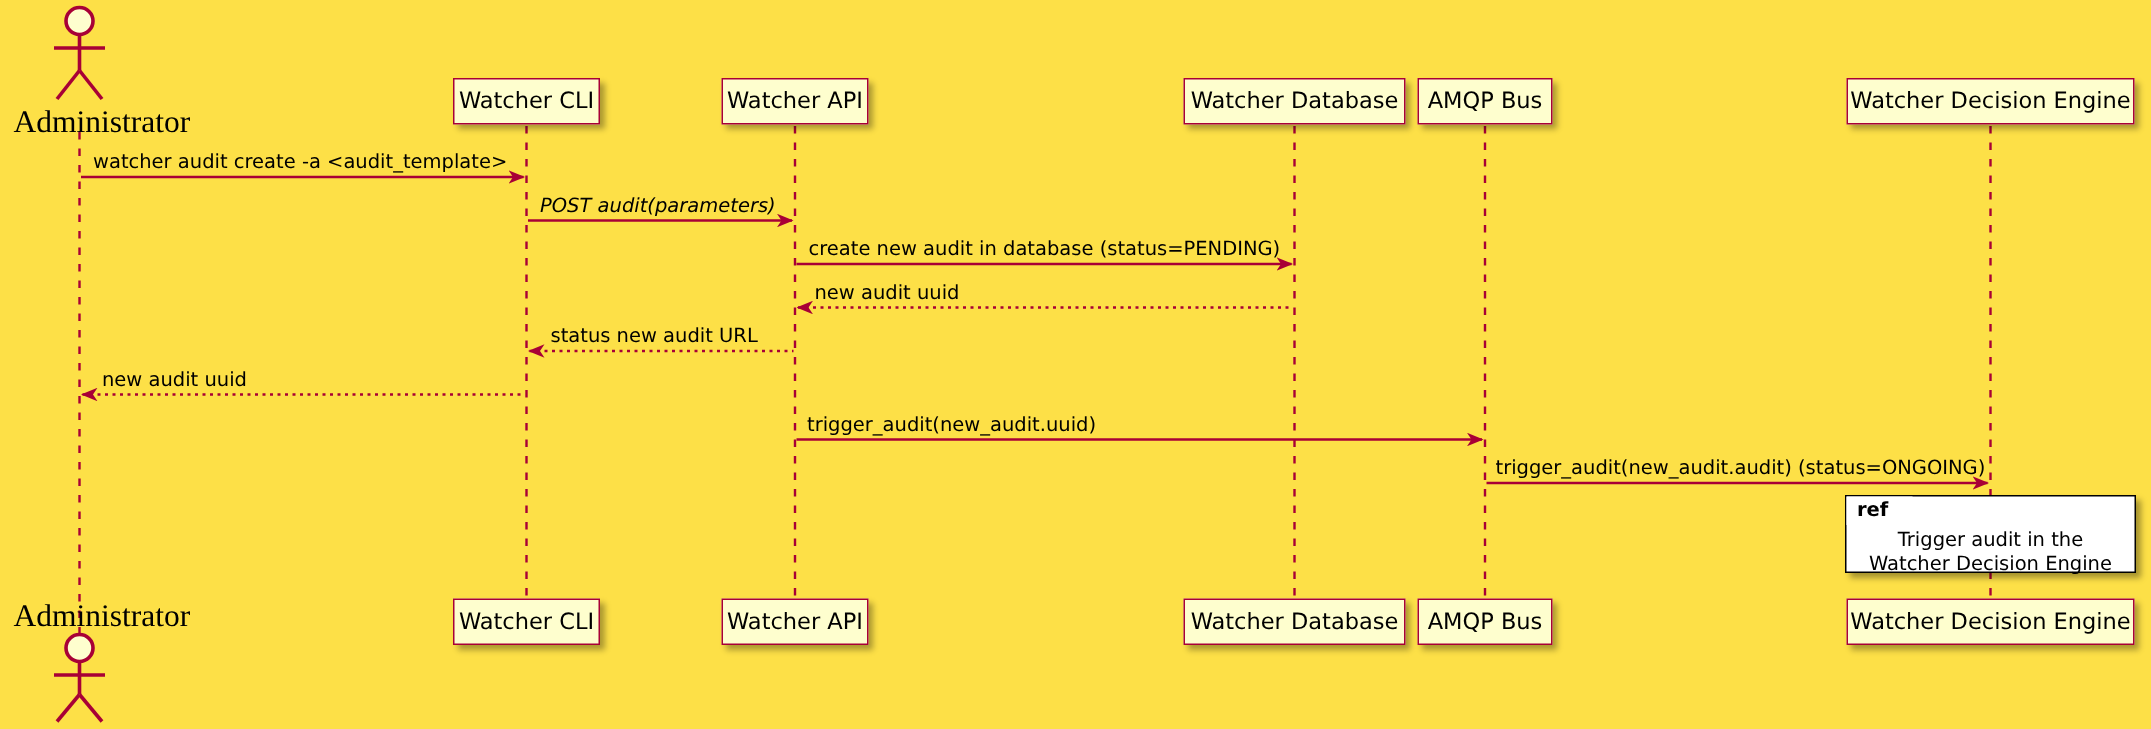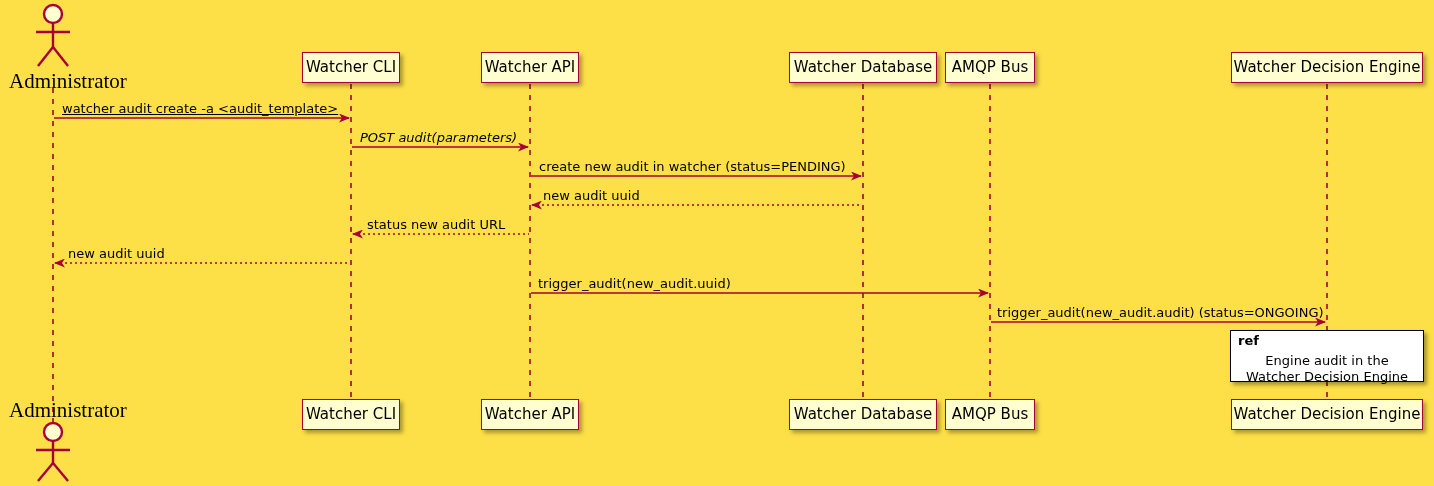--- a/index.html
+++ b/index.html
@@ -172,30 +172,30 @@
   <div class="participant" style="left:945px; top:399px; width:90px; height:31px;">
     <span>AMQP Bus</span>
   </div>
   <div class="participant" style="left:1231px; top:399px; width:192px; height:31px;">
     <span>Watcher Decision Engine</span>
   </div>
 
   <div class="actor-label" style="left:9px; top:69px;">Administrator</div>
   <div class="actor-label" style="left:9px; top:398px;">Administrator</div>
 
-  <div class="msg-label" style="left:62px;  top:101px;text-decoration:underline;">watcher audit create -a &lt;audit_template&gt;</div>
+  <div class="msg-label" style="left:62px;  top:101px;">watcher audit create -a &lt;audit_template&gt;</div>
   <div class="msg-label" style="left:360px; top:130px;font-style:italic;">POST audit(parameters)</div>
-  <div class="msg-label" style="left:539px; top:159px;">create new audit in watcher (status=PENDING)</div>
+  <div class="msg-label" style="left:539px; top:159px;">create new audit in database (status=PENDING)</div>
   <div class="msg-label" style="left:543px; top:188px;">new audit uuid</div>
   <div class="msg-label" style="left:367px; top:217px;">status new audit URL</div>
   <div class="msg-label" style="left:68px;  top:246px;">new audit uuid</div>
   <div class="msg-label" style="left:538px; top:276px;">trigger_audit(new_audit.uuid)</div>
   <div class="msg-label" style="left:997px; top:305px;">trigger_audit(new_audit.audit) (status=ONGOING)</div>
 
   <div class="ref-frame" style="left:1230px; top:330px; width:194px; height:52px;">
     <div class="ref-tab">ref</div>
     <div class="ref-body">
-      <div>Engine audit in the</div>
+      <div>Trigger audit in the</div>
       <div>Watcher Decision Engine</div>
     </div>
   </div>
 
 </div>
 
 </body></html>

